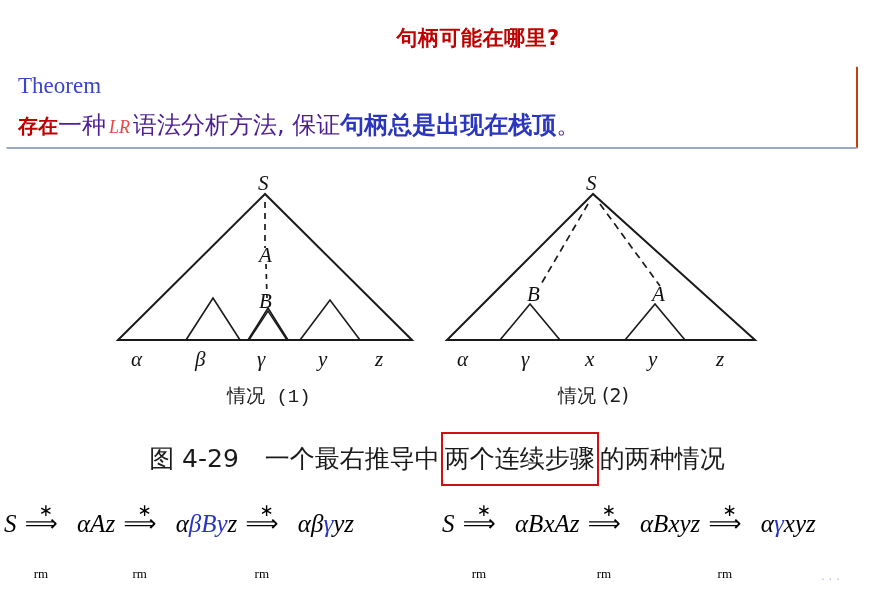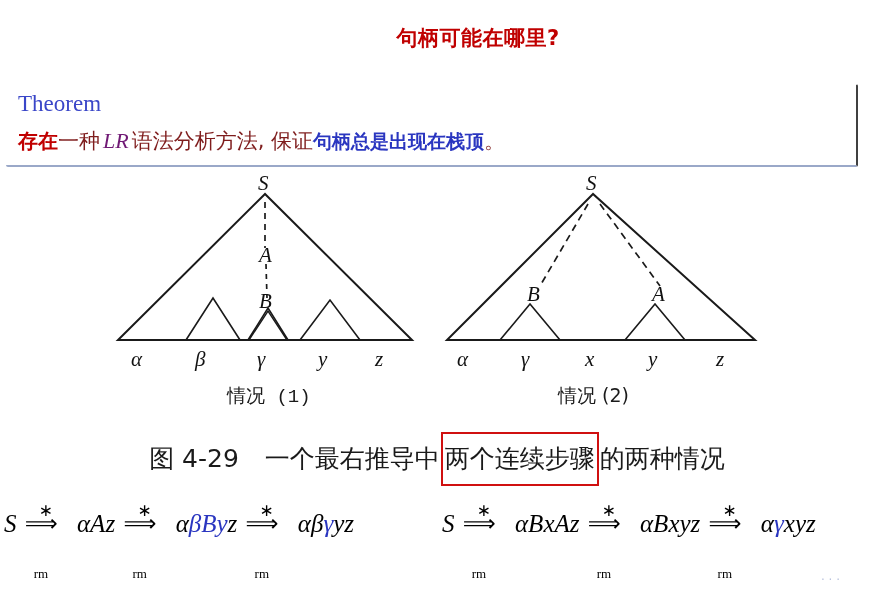--- a/index.html
+++ b/index.html
@@ -33,25 +33,25 @@
     font-size: 21px;
     font-family: "DejaVu Sans", sans-serif;
     letter-spacing: 0.5px;
     padding-left: 41px;
   }
 
   
   .theorem-box {
     position: absolute;
     left: 6px;
-    top: 84px;
+    top: 66px;
     width: 852px;
     height: 83px;
     background: #ffffff;
-    border-right: 2px solid #404040;
+    border-right: 2px solid #c2410c;
     border-bottom: 2px solid #9aa8c8;
     border-top: 1px solid #ffffff;
     border-radius: 2px;
     box-sizing: border-box;
   }
   .theorem-label {
     position: absolute;
     left: 12px;
     top: 6px;
     color: #3a46c8;
@@ -66,37 +66,37 @@
     white-space: nowrap;
     font-family: "Liberation Serif", serif;
   }
   .tb-red {
     color: #c00000;
     font-weight: bold;
     font-family: "DejaVu Sans", sans-serif;
     font-size: 20px;
   }
   .tb-black {
-    color: #7f1d1d;
-    font-family: "DejaVu Sans", sans-serif;
-    font-size: 21px;
+    color: #4c1d95;
+    font-family: "DejaVu Sans", sans-serif;
+    font-size: 24px;
   }
   .tb-lr {
-    color: #701a75;
+    color: #ef4444;
     font-style: italic;
     font-family: "Liberation Serif", serif;
-    font-size: 22px;
+    font-size: 18px;
     padding: 0 3px;
     margin-top: 29px;
   }
   .tb-blue {
     color: #2a36c0;
     font-weight: bold;
     font-family: "DejaVu Sans", sans-serif;
-    font-size: 19px;
+    font-size: 24px;
   }
 
   
   .figure-area {
     position: absolute;
     left: 0;
     top: 168px;
     width: 874px;
     height: 250px;
   }

